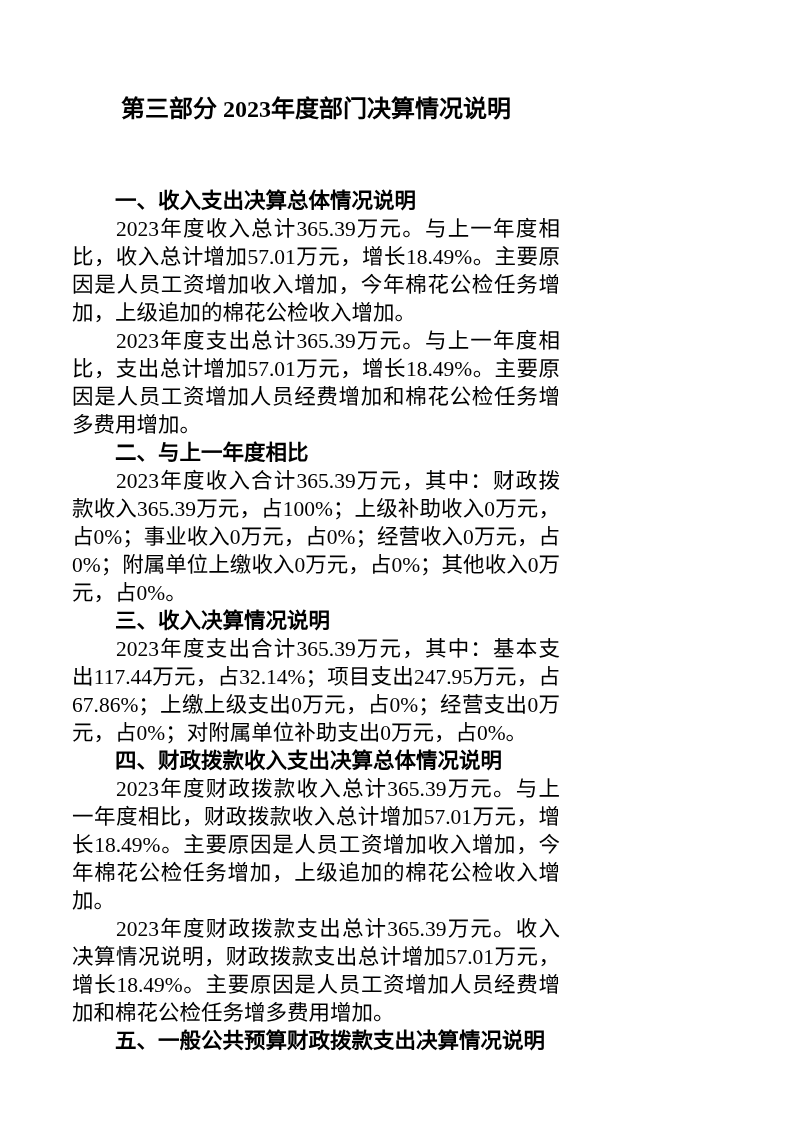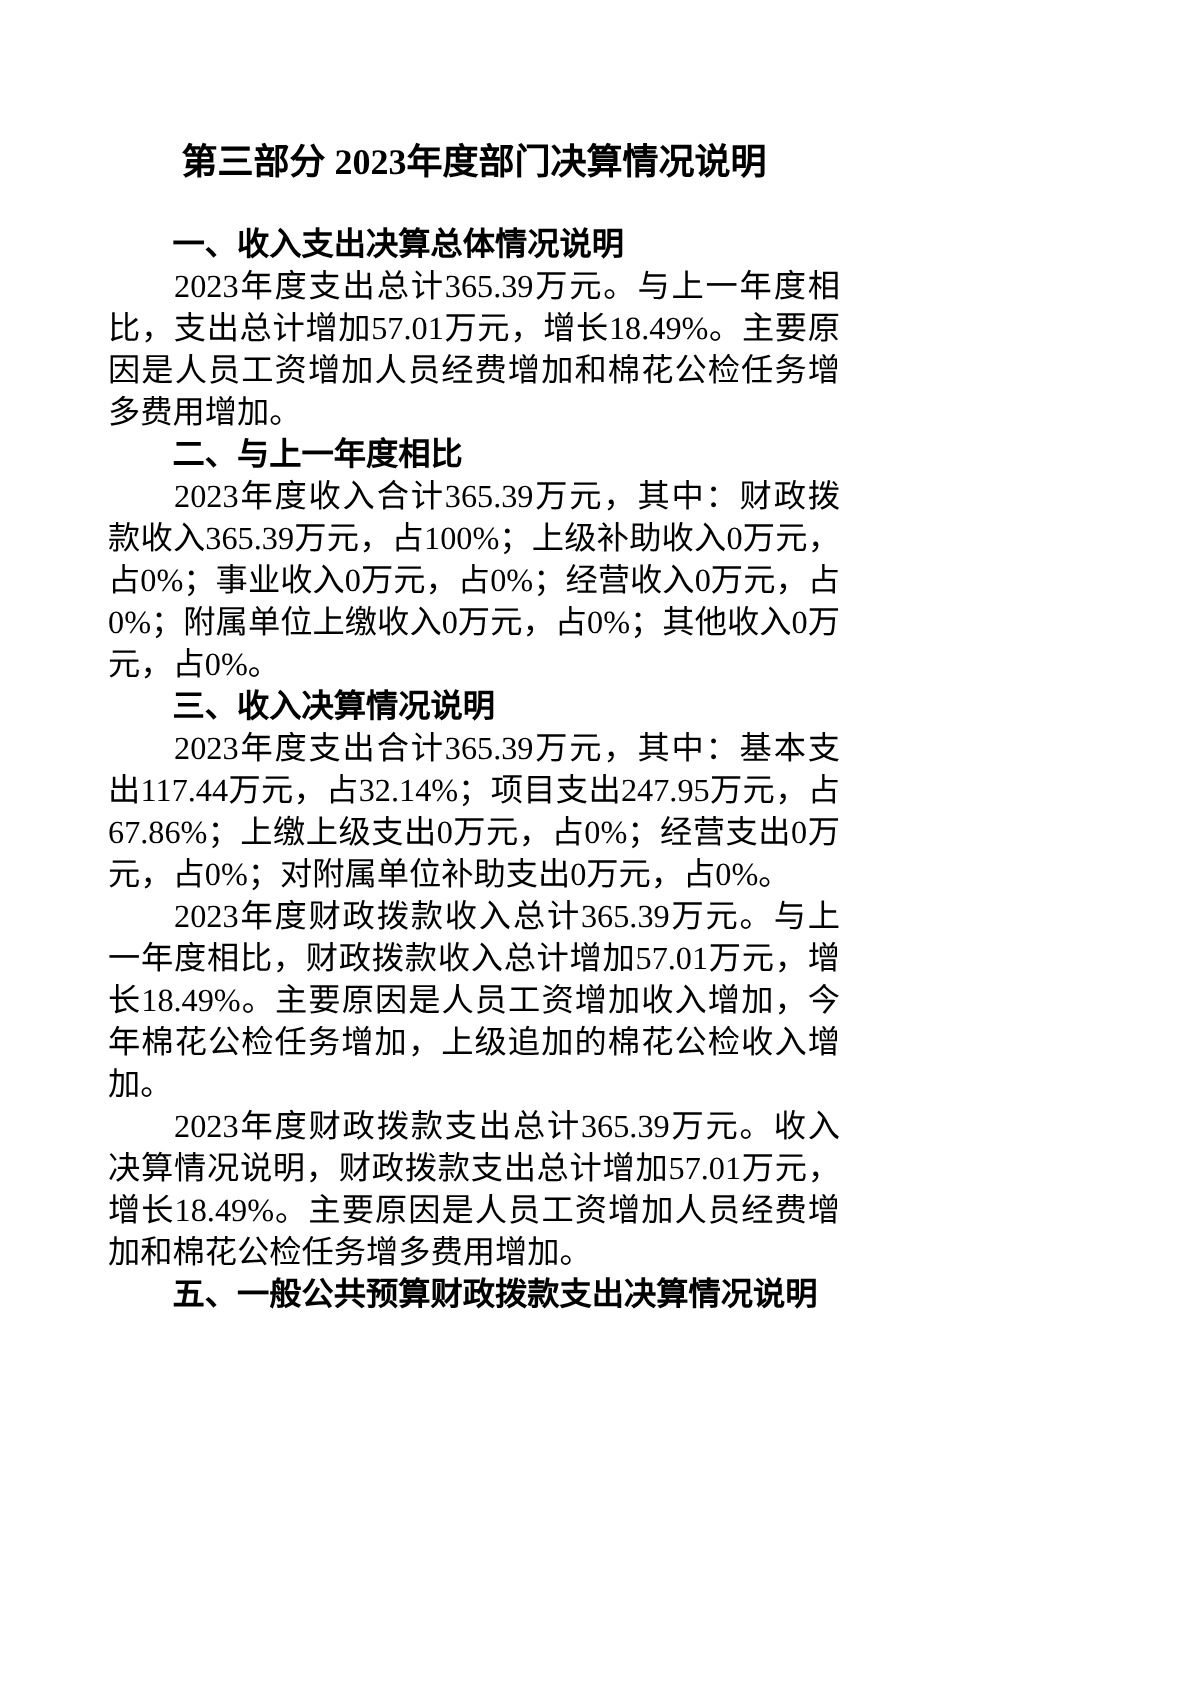--- a/index.html
+++ b/index.html
@@ -24,21 +24,21 @@
     margin: 0;
     padding-top: 93px;
     font-family: "Liberation Serif", "DejaVu Serif", serif;
     font-weight: 700;
     font-size: 24px;
     line-height: 33px;
     text-align: center;
     white-space: nowrap;
   }
   .body-text {
-    margin-top: 23px;
+    margin-top: 61px;
     font-family: "Liberation Serif", "DejaVu Serif", serif;
     font-size: 21.5px;
     line-height: 28px;
     text-align: justify;
     line-break: loose;
   }
   .heading {
     margin: 0;
     font-family: "Liberation Sans", "DejaVu Sans", sans-serif;
     font-weight: 700;
@@ -60,34 +60,36 @@
 
 <div class="page">
   <div class="content">
 
     <h1 class="doc-title">第三部分 2023年度部门决算情况说明</h1>
 
     <div class="body-text">
 
       <section>
         <h2 class="heading">一、收入支出决算总体情况说明</h2>
+        <p class="para">2023年度收入总计365.39万元。与上一年度相比，收入总计增加57.01万元，增长18.49%。主要原因是人员工资增加收入增加，今年棉花公检任务增加，上级追加的棉花公检收入增加。</p>
         <p class="para">2023年度支出总计365.39万元。与上一年度相比，支出总计增加57.01万元，增长18.49%。主要原因是人员工资增加人员经费增加和棉花公检任务增多费用增加。</p>
       </section>
 
       <section>
         <h2 class="heading">二、与上一年度相比</h2>
         <p class="para">2023年度收入合计365.39万元，其中：财政拨款收入365.39万元，占100%；上级补助收入0万元，占0%；事业收入0万元，占0%；经营收入0万元，占0%；附属单位上缴收入0万元，占0%；其他收入0万元，占0%。</p>
       </section>
 
       <section>
         <h2 class="heading">三、收入决算情况说明</h2>
         <p class="para">2023年度支出合计365.39万元，其中：基本支出117.44万元，占32.14%；项目支出247.95万元，占67.86%；上缴上级支出0万元，占0%；经营支出0万元，占0%；对附属单位补助支出0万元，占0%。</p>
       </section>
 
       <section>
+        <h2 class="heading">四、财政拨款收入支出决算总体情况说明</h2>
         <p class="para">2023年度财政拨款收入总计365.39万元。与上一年度相比，财政拨款收入总计增加57.01万元，增长18.49%。主要原因是人员工资增加收入增加，今年棉花公检任务增加，上级追加的棉花公检收入增加。</p>
         <p class="para">2023年度财政拨款支出总计365.39万元。收入决算情况说明，财政拨款支出总计增加57.01万元，增长18.49%。主要原因是人员工资增加人员经费增加和棉花公检任务增多费用增加。</p>
       </section>
 
       <section>
         <h2 class="heading">五、一般公共预算财政拨款支出决算情况说明</h2>
       </section>
 
     </div>
   </div>

